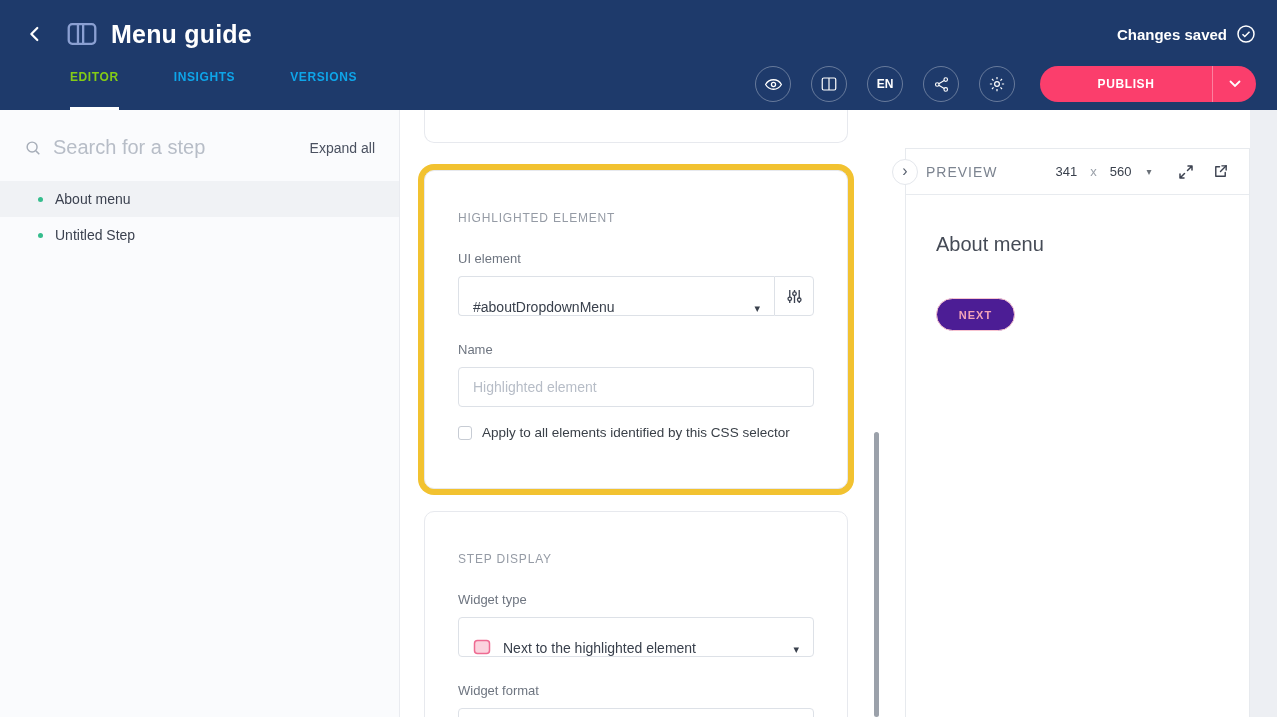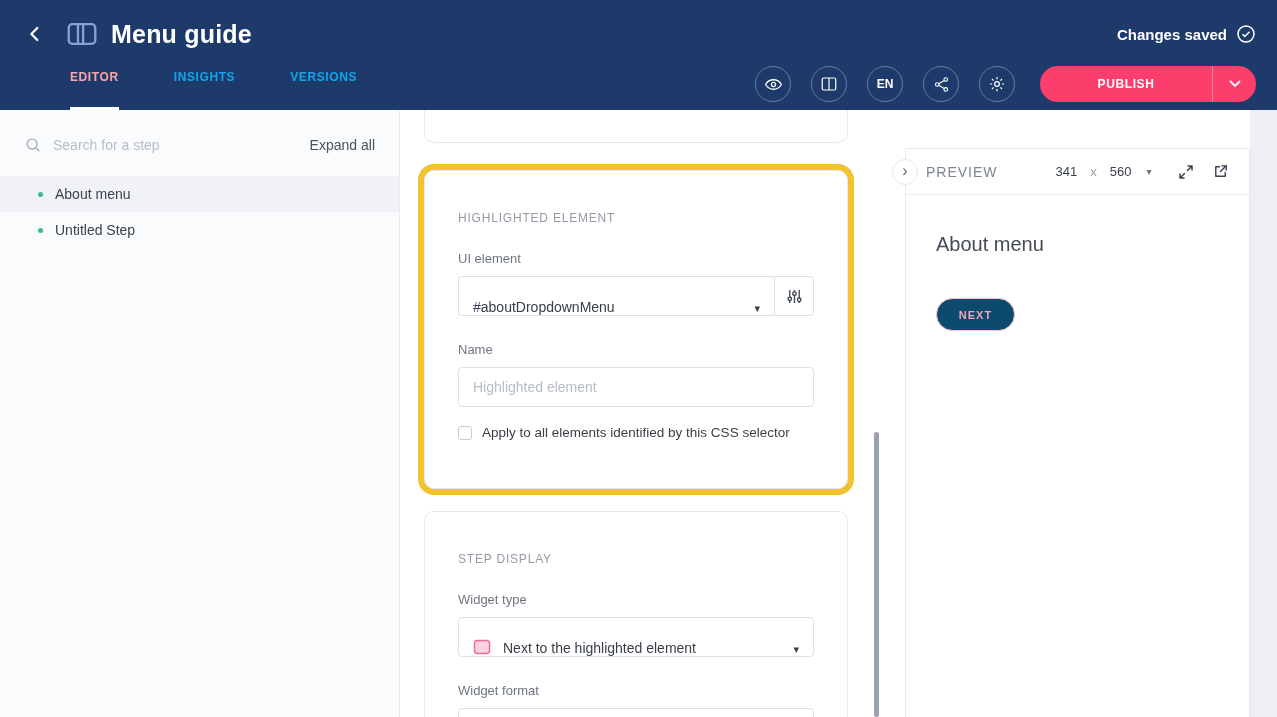--- a/index.html
+++ b/index.html
@@ -12,21 +12,21 @@
   .back-btn { background:none; border:none; cursor:pointer; width:28px; height:28px;
               display:flex; align-items:center; justify-content:center; }
   .logo { margin-left:18px; display:flex; align-items:center; }
   .title { font-size:25px; font-weight:700; margin-left:14px; letter-spacing:0.2px; }
   .changes-saved { margin-left:auto; display:flex; align-items:center; gap:9px;
                    font-size:15px; font-weight:700; }
   .header-bottom { display:flex; align-items:center; height:52px; padding:0 21px 0 70px; }
   .tabs { display:flex; gap:55px; align-self:stretch; }
   .tab { font-size:12px; font-weight:700; letter-spacing:0.6px; color:#0ea5e9;
          padding:12px 0 9px 0; border-bottom:3px solid transparent; cursor:pointer; }
-  .tab.active { color:#fca5a5; border-bottom-color:#fff; }
+  .tab.active { color:#84cc16; border-bottom-color:#fff; }
   .icon-row { margin-left:auto; display:flex; gap:20px; align-items:center; }
   .circle-btn { width:36px; height:36px; border-radius:50%; border:1px solid rgba(255,255,255,0.32);
                 background:transparent; display:flex; align-items:center; justify-content:center;
                 cursor:pointer; color:#fff; font-size:12px; font-weight:700;
                 font-family:"Liberation Sans", sans-serif; }
   .build-btn { margin-left:19px; height:36px; border-radius:18px; padding:0 25px;
                border:1.5px solid rgba(255,255,255,0.55); background:transparent; color:#fff;
                font-size:12px; font-weight:700; letter-spacing:0.4px; cursor:pointer;
                font-family:"Liberation Sans", sans-serif; }
   .publish-group { margin-left:25px; display:flex; height:36px; border-radius:18px; overflow:hidden; }
@@ -36,21 +36,21 @@
   .publish-caret { width:44px; background:#FB3E6C; border:none; border-left:1px solid rgba(255,255,255,0.35);
                    display:flex; align-items:center; justify-content:center; cursor:pointer; }
 
   
   .main { display:flex; height:607px; position:relative; }
 
   
   .sidebar { width:400px; background:#FAFBFD; border-right:1px solid #E9EBF0; }
   .search-row { display:flex; align-items:center; padding:26px 24px 0 24px; }
   .search-left { display:flex; align-items:center; gap:11px; flex:1; }
-  .search-input { border:none; background:transparent; outline:none; font-size:14px; color:#1d4ed8;
+  .search-input { border:none; background:transparent; outline:none; font-size:20px; color:#1d4ed8;
                   width:190px; font-family:"Liberation Sans", sans-serif; }
   .search-input::placeholder { color:#B7BDC7; }
   .expand-all { font-size:14px; color:#4A5160; cursor:pointer; }
   .step-list { margin-top:22px; }
   .step-item { display:flex; align-items:center; gap:12px; padding:10px 24px 10px 38px;
                font-size:14px; color:#3C4250; cursor:pointer; }
   .step-item.active { background:#F0F2F5; }
   .dot { width:5px; height:5px; border-radius:50%; background:#35BD8D; flex:0 0 auto; }
 
   
@@ -93,21 +93,21 @@
   .preview-label { font-size:14px; letter-spacing:1px; color:#7C8490; }
   .size-group { margin-left:58px; display:flex; align-items:center; gap:13px; font-size:13px;
                 color:#3A414D; cursor:pointer; }
   .size-sep { color:#9AA0A9; }
   .size-caret { font-size:10px; color:#6A7078; margin-left:2px; }
   .preview-icons { margin-left:auto; display:flex; gap:17px; align-items:center; }
   .icon-btn { background:none; border:none; cursor:pointer; display:flex; align-items:center; }
   .preview-body { padding:38px 30px; }
   .preview-title { font-size:20px; color:#454B56; font-weight:400; }
   .next-btn { margin-top:42px; width:79px; height:33px; border-radius:17px; border:1px solid #F7C3D0;
-              background:#0c4a6e; color:#F2A4B8; font-size:11px; font-weight:700; letter-spacing:1px;
+              background:#4c1d95; color:#F2A4B8; font-size:11px; font-weight:700; letter-spacing:1px;
               display:flex; align-items:center; justify-content:center; cursor:pointer;
               font-family:"Liberation Sans", sans-serif; }
 </style>
 </head>
 <body>
 
 <div class="header">
   <div class="header-top">
     <button class="back-btn">
       <span style="display:flex;">

